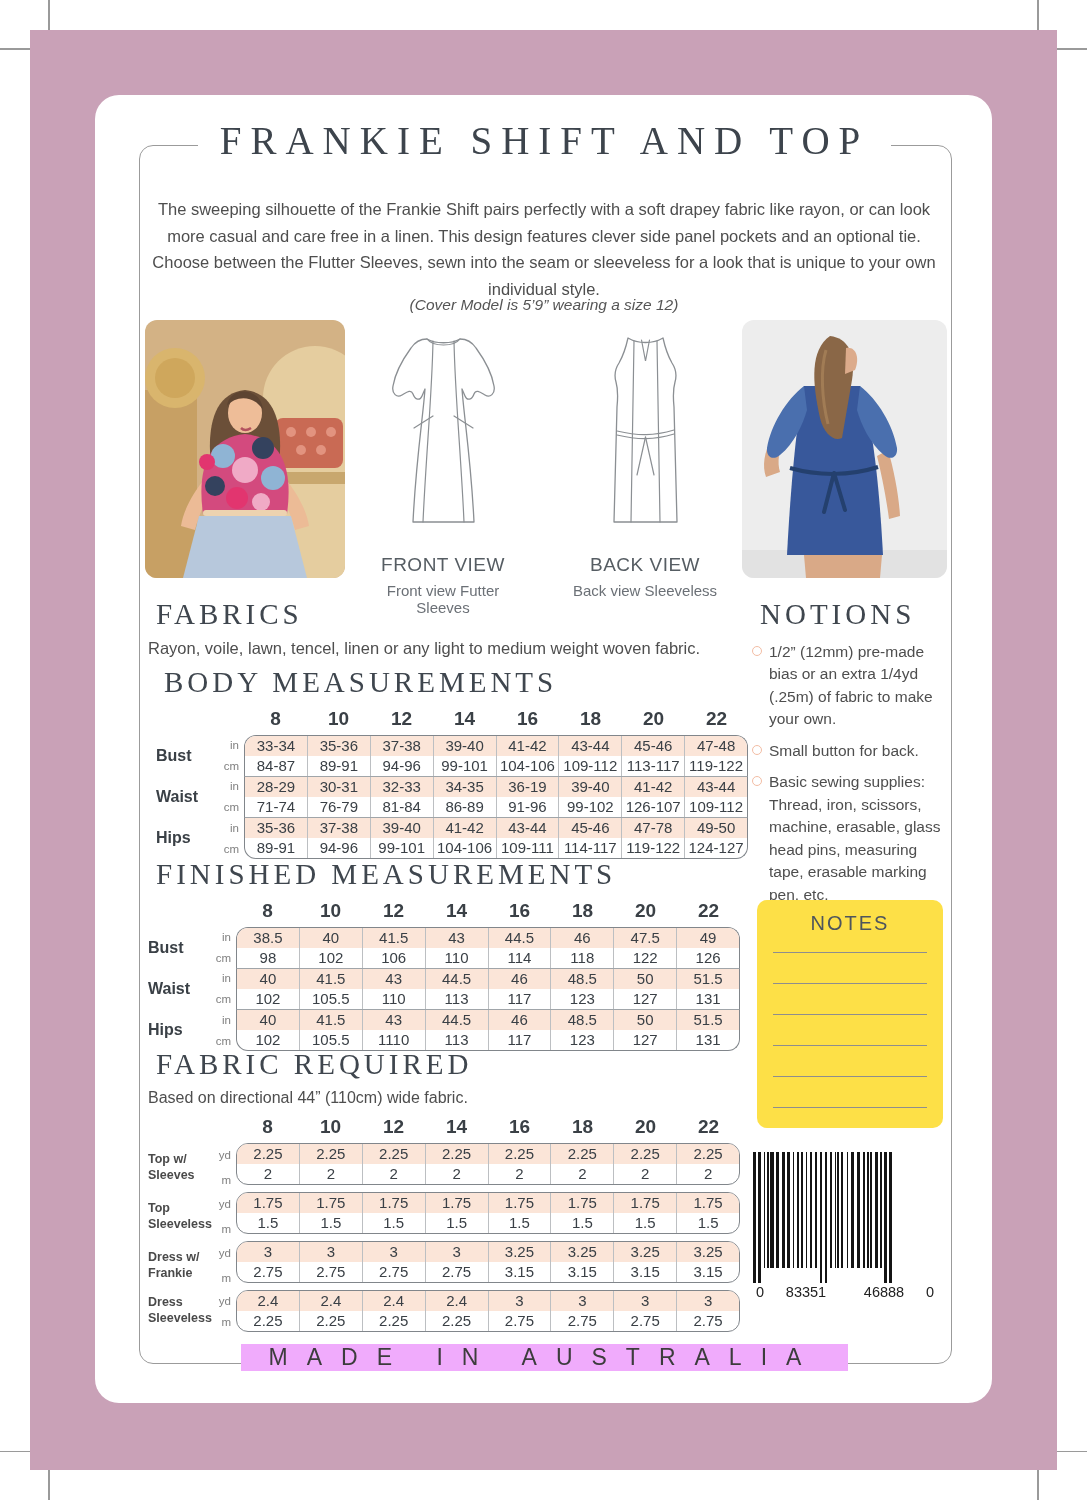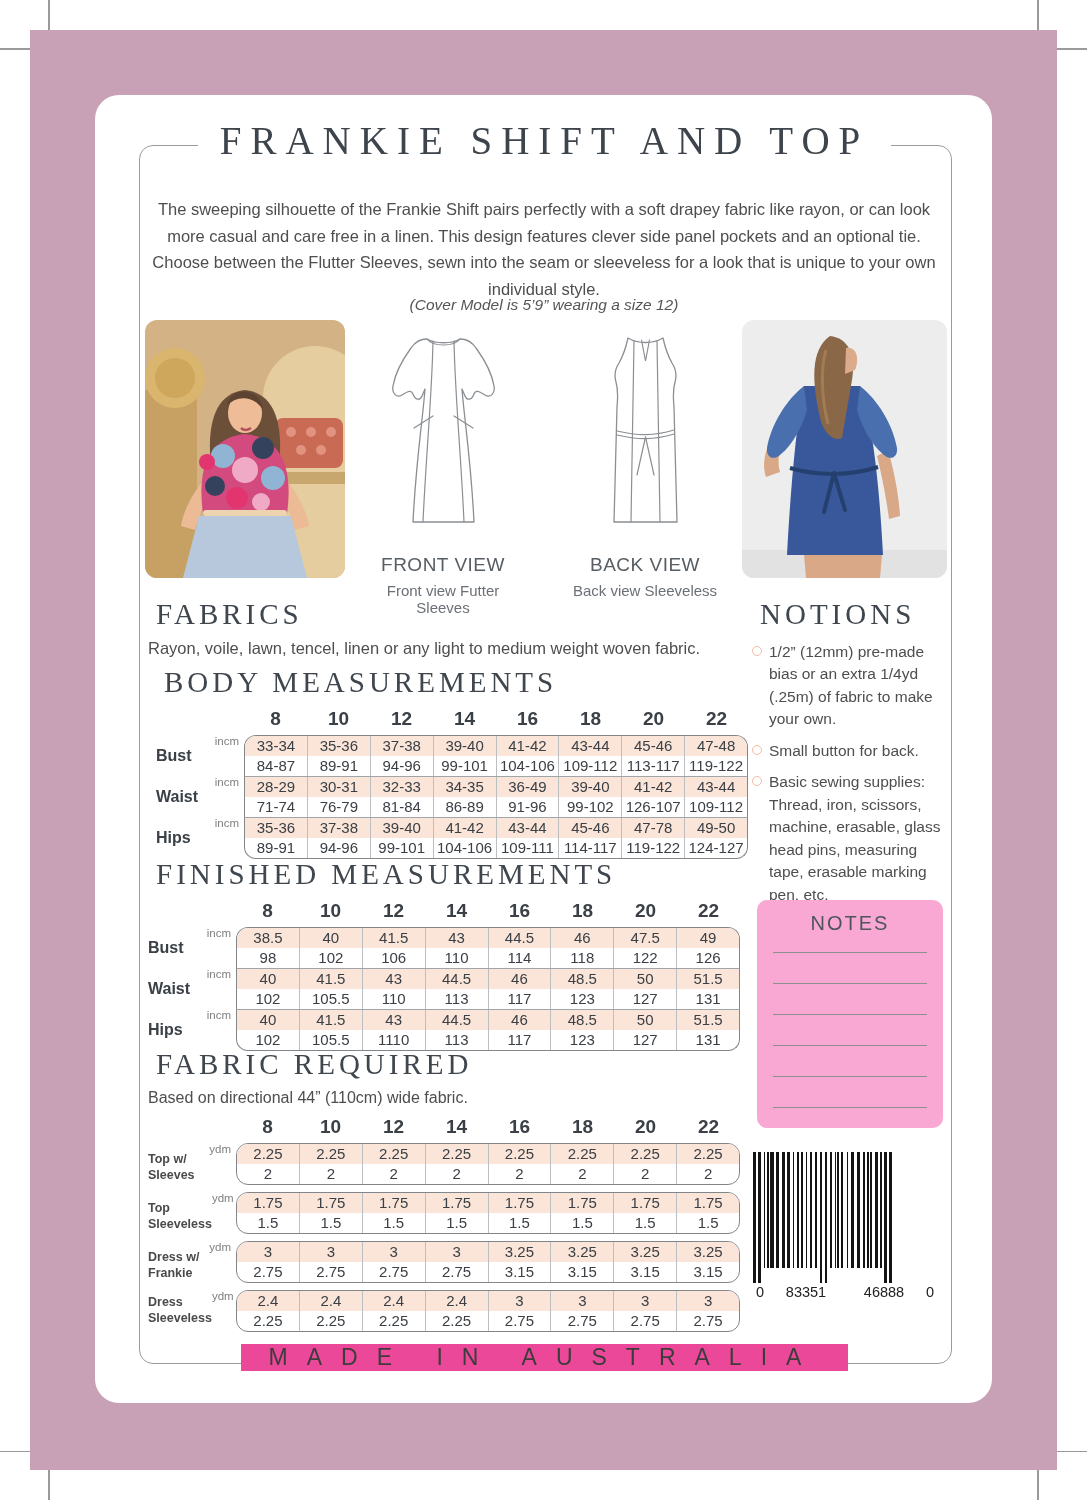--- a/index.html
+++ b/index.html
@@ -13,21 +13,21 @@
   .frame{position:absolute;left:30px;top:30px;width:1027px;height:1440px;background:#c9a1b7;}
   .inner{position:absolute;left:95px;top:95px;width:897px;height:1308px;background:#fff;border-radius:24px;}
   .bbox{position:absolute;left:139px;top:145px;width:811px;height:1217px;
         border:1.5px solid #9b9b9b;border-radius:14px;}
 
   
   .title-wrap{position:absolute;left:139px;top:118px;width:811px;text-align:center;}
   .title-wrap h1{display:inline-block;margin:0;background:#fff;padding:0 22px;
      font-family:"Liberation Serif",serif;font-weight:400;font-size:39px;letter-spacing:9px;color:#3d444c;}
   .footer-wrap{position:absolute;left:139px;top:1344px;width:811px;text-align:center;}
-  .footer-wrap div{display:inline-block;background:#ec4899;padding:0 28px;font-size:23px;
+  .footer-wrap div{display:inline-block;background:#f0abfc;padding:0 28px;font-size:23px;
      letter-spacing:19px;color:#3c3c3c;}
 
   .desc{position:absolute;left:150px;top:196px;width:788px;margin:0;text-align:center;
         font-size:16.5px;line-height:1.62;color:#4e4e4e;}
   .cover-note{position:absolute;left:150px;top:296px;width:788px;margin:0;text-align:center;
         font-style:italic;font-size:15.5px;color:#555;}
 
   
   .photo{position:absolute;border-radius:12px;overflow:hidden;}
   .photoL{left:145px;top:320px;width:200px;height:258px;}
@@ -53,42 +53,42 @@
 
   
   .mtable{margin-top:9px;}
   .mt-sizes{display:grid;grid-template-columns:repeat(8,1fr);margin-left:88px;
      font-weight:bold;font-size:19px;color:#3a4046;text-align:center;margin-bottom:5px;}
   .mt-grow{display:flex;align-items:stretch;}
   .mt-lab{width:88px;display:flex;justify-content:space-between;align-items:center;
      padding-right:5px;box-sizing:border-box;}
   .mt-gname{font-weight:bold;font-size:16px;color:#3a4046;}
   .mtable.split .mt-gname{font-weight:bold;font-size:12.5px;color:#4a4a4a;line-height:1.25;}
-  .mt-units{display:flex;flex-direction:row;justify-content:space-around;align-self:stretch;
+  .mt-units{display:flex;flex-direction:column;justify-content:space-around;align-self:stretch;
      font-size:11.5px;color:#808080;text-align:right;}
   .mt-seg{flex:1;overflow:hidden;border-left:1.5px solid #81868b;border-right:1.5px solid #81868b;}
   .mt-seg.grouped.first{border-top:1.5px solid #81868b;border-radius:12px 12px 0 0;}
   .mt-seg.grouped:not(.first){border-top:1px solid #a0a5a9;}
   .mt-seg.grouped.last{border-bottom:1.5px solid #81868b;border-radius:0 0 12px 12px;}
   .mt-seg.split{border:1.5px solid #81868b;border-radius:12px;margin-bottom:7px;}
   .mt-seg.split.last{margin-bottom:0;}
   .mt-line{display:flex;}
   .mt-line>div{flex:1;text-align:center;font-size:15px;line-height:20px;color:#3a4046;
      border-left:1px solid #bcbfc2;overflow:hidden;}
   .mt-line>div:first-child{border-left:none;}
   .mt-line.shaded{background:#fbe5d8;}
 
   
   .sec-notions{left:752px;top:590px;width:200px;}
   .sec-notions ul{list-style:none;margin:10px 0 0 0;padding:0;}
   .sec-notions li{display:flex;margin-bottom:9px;font-size:15.5px;line-height:1.45;color:#4e4e4e;}
   .bullet{flex:0 0 auto;width:8px;height:8px;border:1.5px solid #f3bda4;border-radius:50%;
      margin:5px 7px 0 0;}
 
-  .notes{position:absolute;left:757px;top:900px;width:186px;height:228px;background:#f9a8d4;
+  .notes{position:absolute;left:757px;top:900px;width:186px;height:228px;background:#fde047;
      border-radius:10px;}
   .notes-title{position:absolute;top:12px;left:0;right:0;text-align:center;font-size:20px;
      letter-spacing:2px;color:#4e555c;}
   .notes-lines{padding-top:22px;}
   .note-line{height:30px;border-bottom:1.2px solid #8e8e8e;margin:0 16px;}
 
   .barcode{position:absolute;left:753px;top:1152px;width:184px;height:148px;background:#fff;}
   .bars{display:flex;align-items:flex-start;height:133px;overflow:hidden;}
   .bars>div{flex:0 0 auto;height:0;}
   .bars>div.bar{background:#141414;height:116px;}
@@ -262,21 +262,21 @@
               <div>in</div>
               <div>cm</div>
             </div>
           </div>
           <div class="mt-seg grouped">
             <div class="mt-line shaded">
               <div>28-29</div>
               <div>30-31</div>
               <div>32-33</div>
               <div>34-35</div>
-              <div>36-49</div>
+              <div>36-19</div>
               <div>39-40</div>
               <div>41-42</div>
               <div>43-44</div>
             </div>
             <div class="mt-line">
               <div>71-74</div>
               <div>76-79</div>
               <div>81-84</div>
               <div>86-89</div>
               <div>91-96</div>

